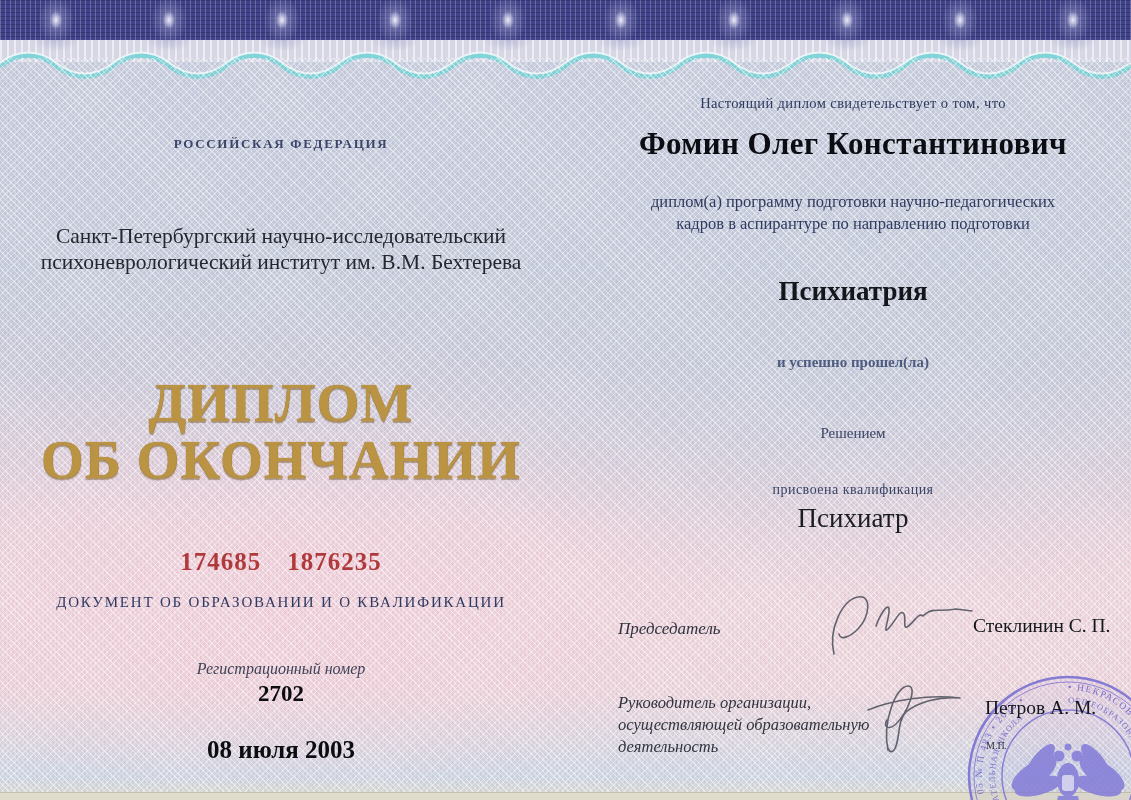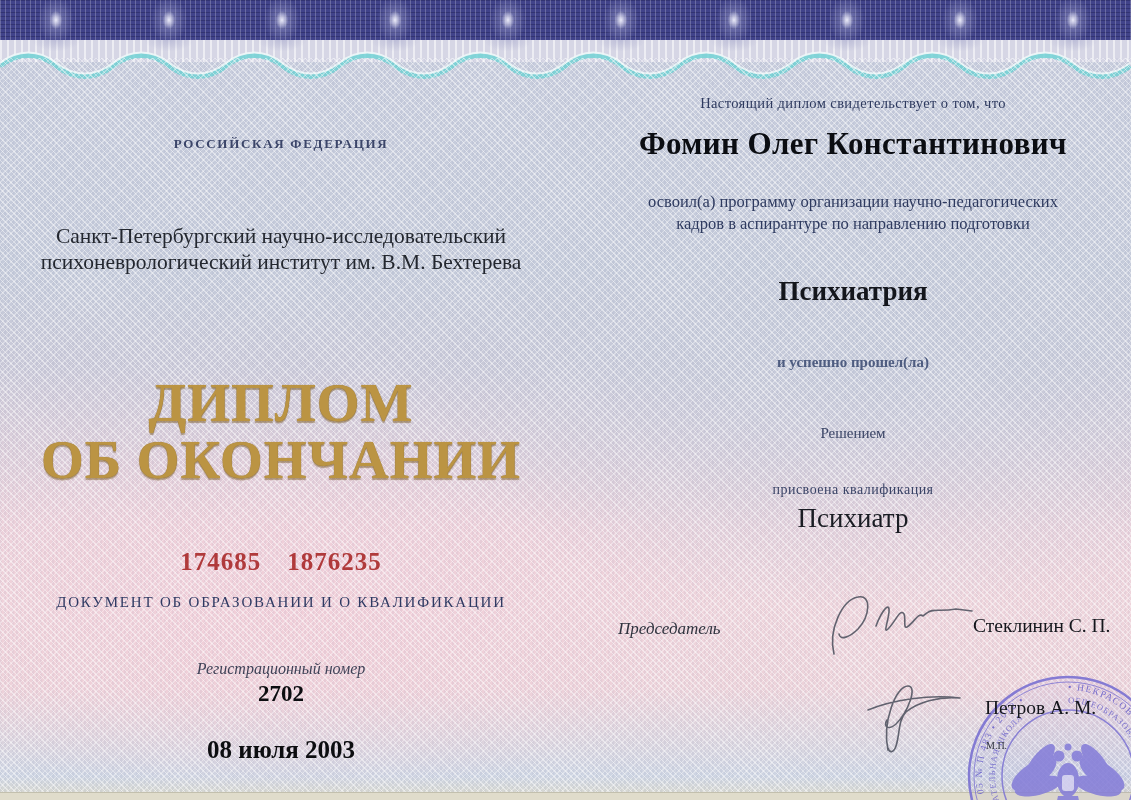--- a/index.html
+++ b/index.html
@@ -113,31 +113,36 @@
   </div>
 
   <div class="abs ctr lcol doccap">ДОКУМЕНТ ОБ ОБРАЗОВАНИИ И О КВАЛИФИКАЦИИ</div>
 
   <div class="abs ctr lcol lbl-italic reglbl">Регистрационный номер</div>
   <div class="abs ctr lcol regnum">2702</div>
   <div class="abs ctr lcol dateval">08 июля 2003</div>
 
   <div class="abs ctr rcol statement">Настоящий диплом свидетельствует о том, что</div>
   <div class="abs ctr rcol holder">Фомин Олег Константинович</div>
-  <div class="abs ctr rcol prog prog1">освоил(а) программу организации научно-педагогических</div>
+  <div class="abs ctr rcol prog prog1">диплом(а) программу подготовки научно-педагогических</div>
   <div class="abs ctr rcol prog prog2">кадров в аспирантуре по направлению подготовки</div>
   <div class="abs ctr rcol specialty">Психиатрия</div>
   <div class="abs ctr rcol passed">и успешно прошел(ла)</div>
   <div class="abs ctr rcol decision">Решением</div>
   <div class="abs ctr rcol quallbl">присвоена квалификация</div>
   <div class="abs ctr rcol qualval">Психиатр</div>
 
   <div class="abs chair-lbl">Председатель</div>
   <div class="abs chair-name">Стеклинин С. П.</div>
 
+  <div class="abs head-lbl">
+    <div>Руководитель организации,</div>
+    <div>осуществляющей образовательную</div>
+    <div>деятельность</div>
+  </div>
   <div class="abs head-name">Петров А. М.</div>
   <div class="abs mp">М.П.</div>
 
   <svg class="sig" style="left:828px;top:590px;" width="150" height="72" viewBox="0 0 150 72">
     <path d="M6,64 C0,40 14,10 30,7 C44,4 42,26 30,39 C22,47 12,51 11,44 M48,36 C54,20 62,11 61,22 C60,32 55,44 60,39 C68,31 72,18 76,24 C78,28 75,39 79,37 C86,33 90,22 95,26 L99,23 C104,18 112,22 128,19 L144,21" fill="none" stroke="#434855" stroke-width="1.6" stroke-linecap="round" opacity=".82"></path>
   </svg>
 
   <svg class="sig" style="left:852px;top:676px;" width="130" height="80" viewBox="0 0 130 80">
     <path d="M36,74 C30,46 44,10 56,10 C66,10 56,36 44,48 C36,55 31,50 35,44 M16,34 C40,24 78,18 108,22 M108,22 C88,20 66,26 54,36 C46,44 48,58 44,70 C42,76 38,78 36,72" fill="none" stroke="#434855" stroke-width="1.6" stroke-linecap="round" opacity=".82"></path>
   </svg>

